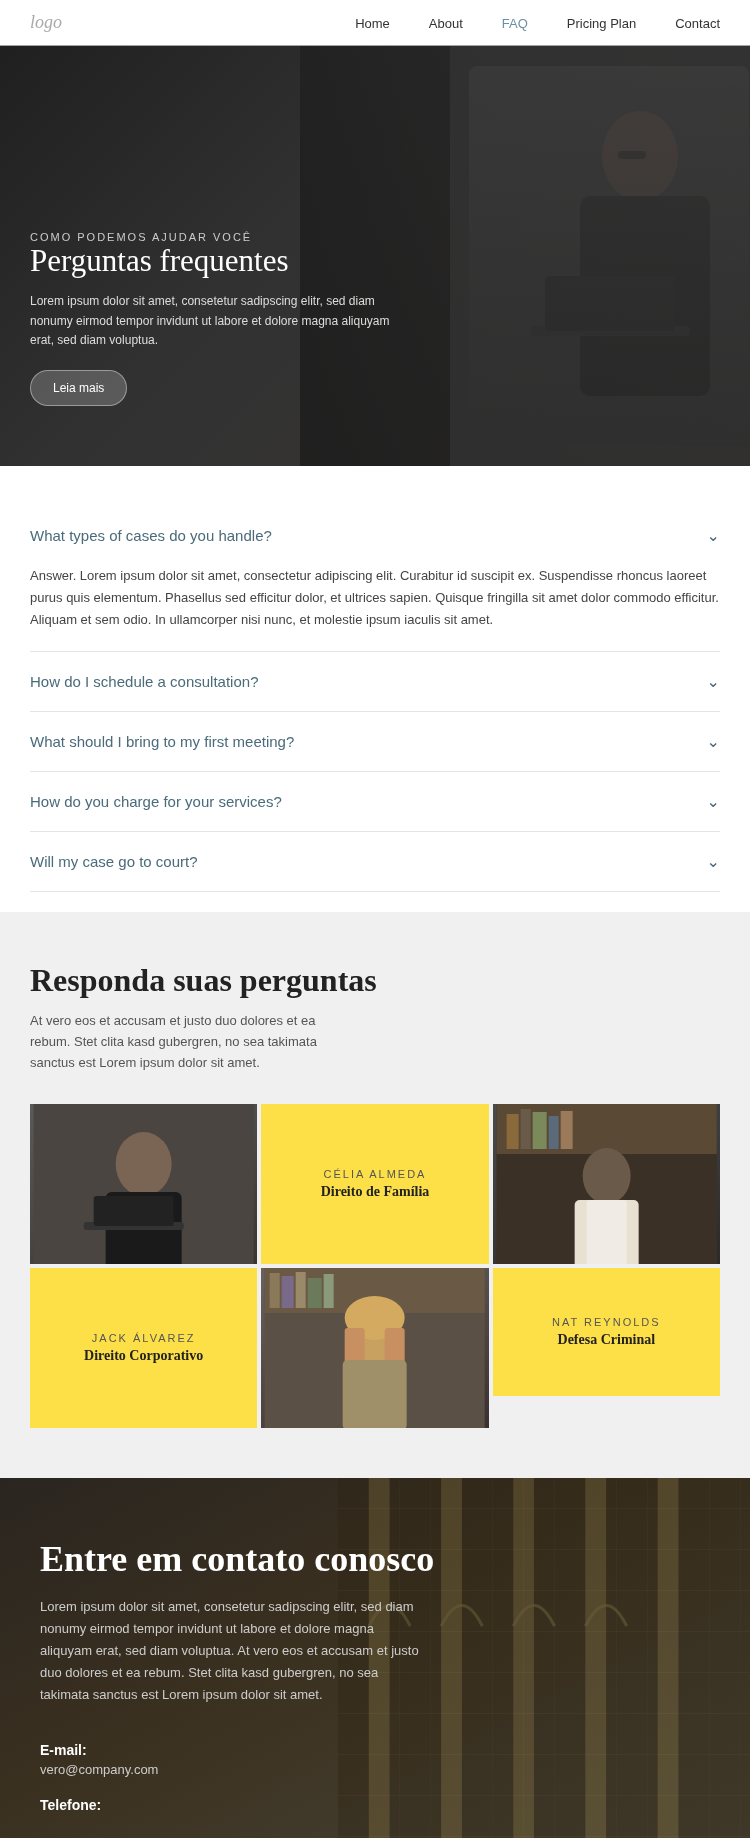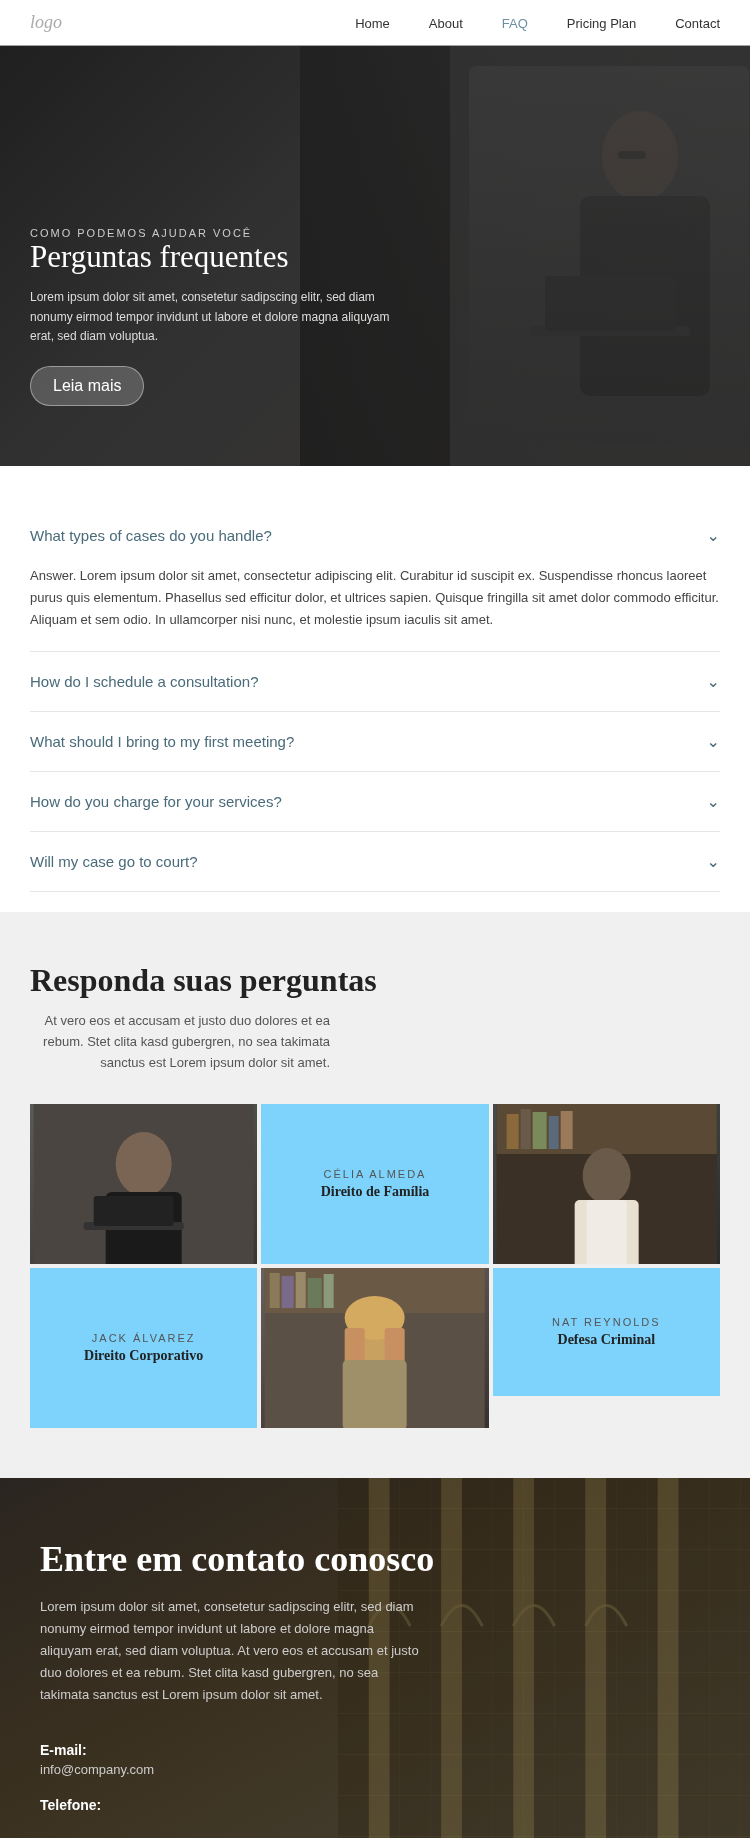--- a/index.html
+++ b/index.html
@@ -44,44 +44,44 @@
     .hero-content { position: absolute; bottom: 60px; left: 30px; right: 350px; color: #fff; }
     .hero-subtitle {
       font-size: 11px; letter-spacing: 2px; color: #ccc;
       font-family: Arial, sans-serif; text-transform: uppercase;
     }
     .hero-title { font-size: 31px; font-weight: normal; line-height: 1.15; margin-bottom: 14px; }
     .hero-desc { font-size: 12px; color: #ddd; line-height: 1.6; margin-bottom: 20px; font-family: Arial, sans-serif; }
     .hero-btn {
       display: inline-block; padding: 10px 22px; background: rgba(255,255,255,0.2);
       border: 1px solid rgba(255,255,255,0.4); color: #fff; border-radius: 20px;
-      font-size: 16px; cursor: pointer; font-family: Arial, sans-serif;
+      font-size: 12px; cursor: pointer; font-family: Arial, sans-serif;
     }
 
     
     .faq-section { padding: 40px 30px 20px; background: #fff; }
     .faq-item { border-bottom: 1px solid #e5e5e5; }
     .faq-question {
       display: flex; justify-content: space-between; align-items: center;
       padding: 20px 0; cursor: pointer;
     }
     .faq-question-text { color: #4a6b7a; font-size: 15px; font-family: Arial, sans-serif; }
     .faq-chevron { color: #4a6b7a; font-size: 16px; }
     .faq-answer {
       padding: 0 0 20px; font-size: 13px; color: #444;
       line-height: 1.7; font-family: Arial, sans-serif;
     }
 
     
     .team-section { padding: 50px 30px 50px; background: #f0f0f0; }
     .team-title { font-size: 32px; color: #222; margin-bottom: 12px; }
-    .team-desc { font-size: 13px; color: #555; line-height: 1.6; margin-bottom: 30px; font-family: Arial, sans-serif; max-width: 300px; text-align: right; }
+    .team-desc { font-size: 13px; color: #555; line-height: 1.6; margin-bottom: 30px; font-family: Arial, sans-serif; max-width: 300px; }
     .team-grid { display: grid; grid-template-columns: 1fr 1fr 1fr; gap: 4px; }
     .team-card {
-      background: #7dd3fc; display: flex; flex-direction: column;
+      background: #fde047; display: flex; flex-direction: column;
       align-items: center; justify-content: center; overflow: hidden;
     }
     .team-card.photo-only { padding: 0; }
     .team-card.info-only { padding: 20px; justify-content: center; align-items: center; }
     .team-photo-div {
       width: 100%; height: 160px;
       background: linear-gradient(135deg, #555, #333);
     }
     .team-photo-div.p1 { background: linear-gradient(160deg, #5a5a5a 0%, #3a3530 100%); }
     .team-photo-div.p2 { background: linear-gradient(160deg, #4a4a4a 0%, #2a2a2a 100%); }
@@ -303,16 +303,16 @@
     <path d="M170,200 Q190,160 210,200" stroke="#c8b060" stroke-width="3" fill="none" opacity="0.6"></path>
     <path d="M240,200 Q260,160 280,200" stroke="#c8b060" stroke-width="3" fill="none" opacity="0.6"></path>
 
     <rect x="0" y="40" width="400" height="15" fill="#c8b060" opacity="0.4"></rect>
     <rect x="0" y="30" width="400" height="8" fill="#a89040" opacity="0.4"></rect>
   </svg>
   <div class="contact-content">
     <h2 class="contact-title">Entre em contato conosco</h2>
     <p class="contact-desc">Lorem ipsum dolor sit amet, consetetur sadipscing elitr, sed diam nonumy eirmod tempor invidunt ut labore et dolore magna aliquyam erat, sed diam voluptua. At vero eos et accusam et justo duo dolores et ea rebum. Stet clita kasd gubergren, no sea takimata sanctus est Lorem ipsum dolor sit amet.</p>
     <p class="contact-label">E-mail:</p>
-    <p class="contact-value">info@company.com</p>
+    <p class="contact-value">vero@company.com</p>
     <p class="contact-label">Telefone:</p>
   </div>
 </section>
 
 </body></html>

